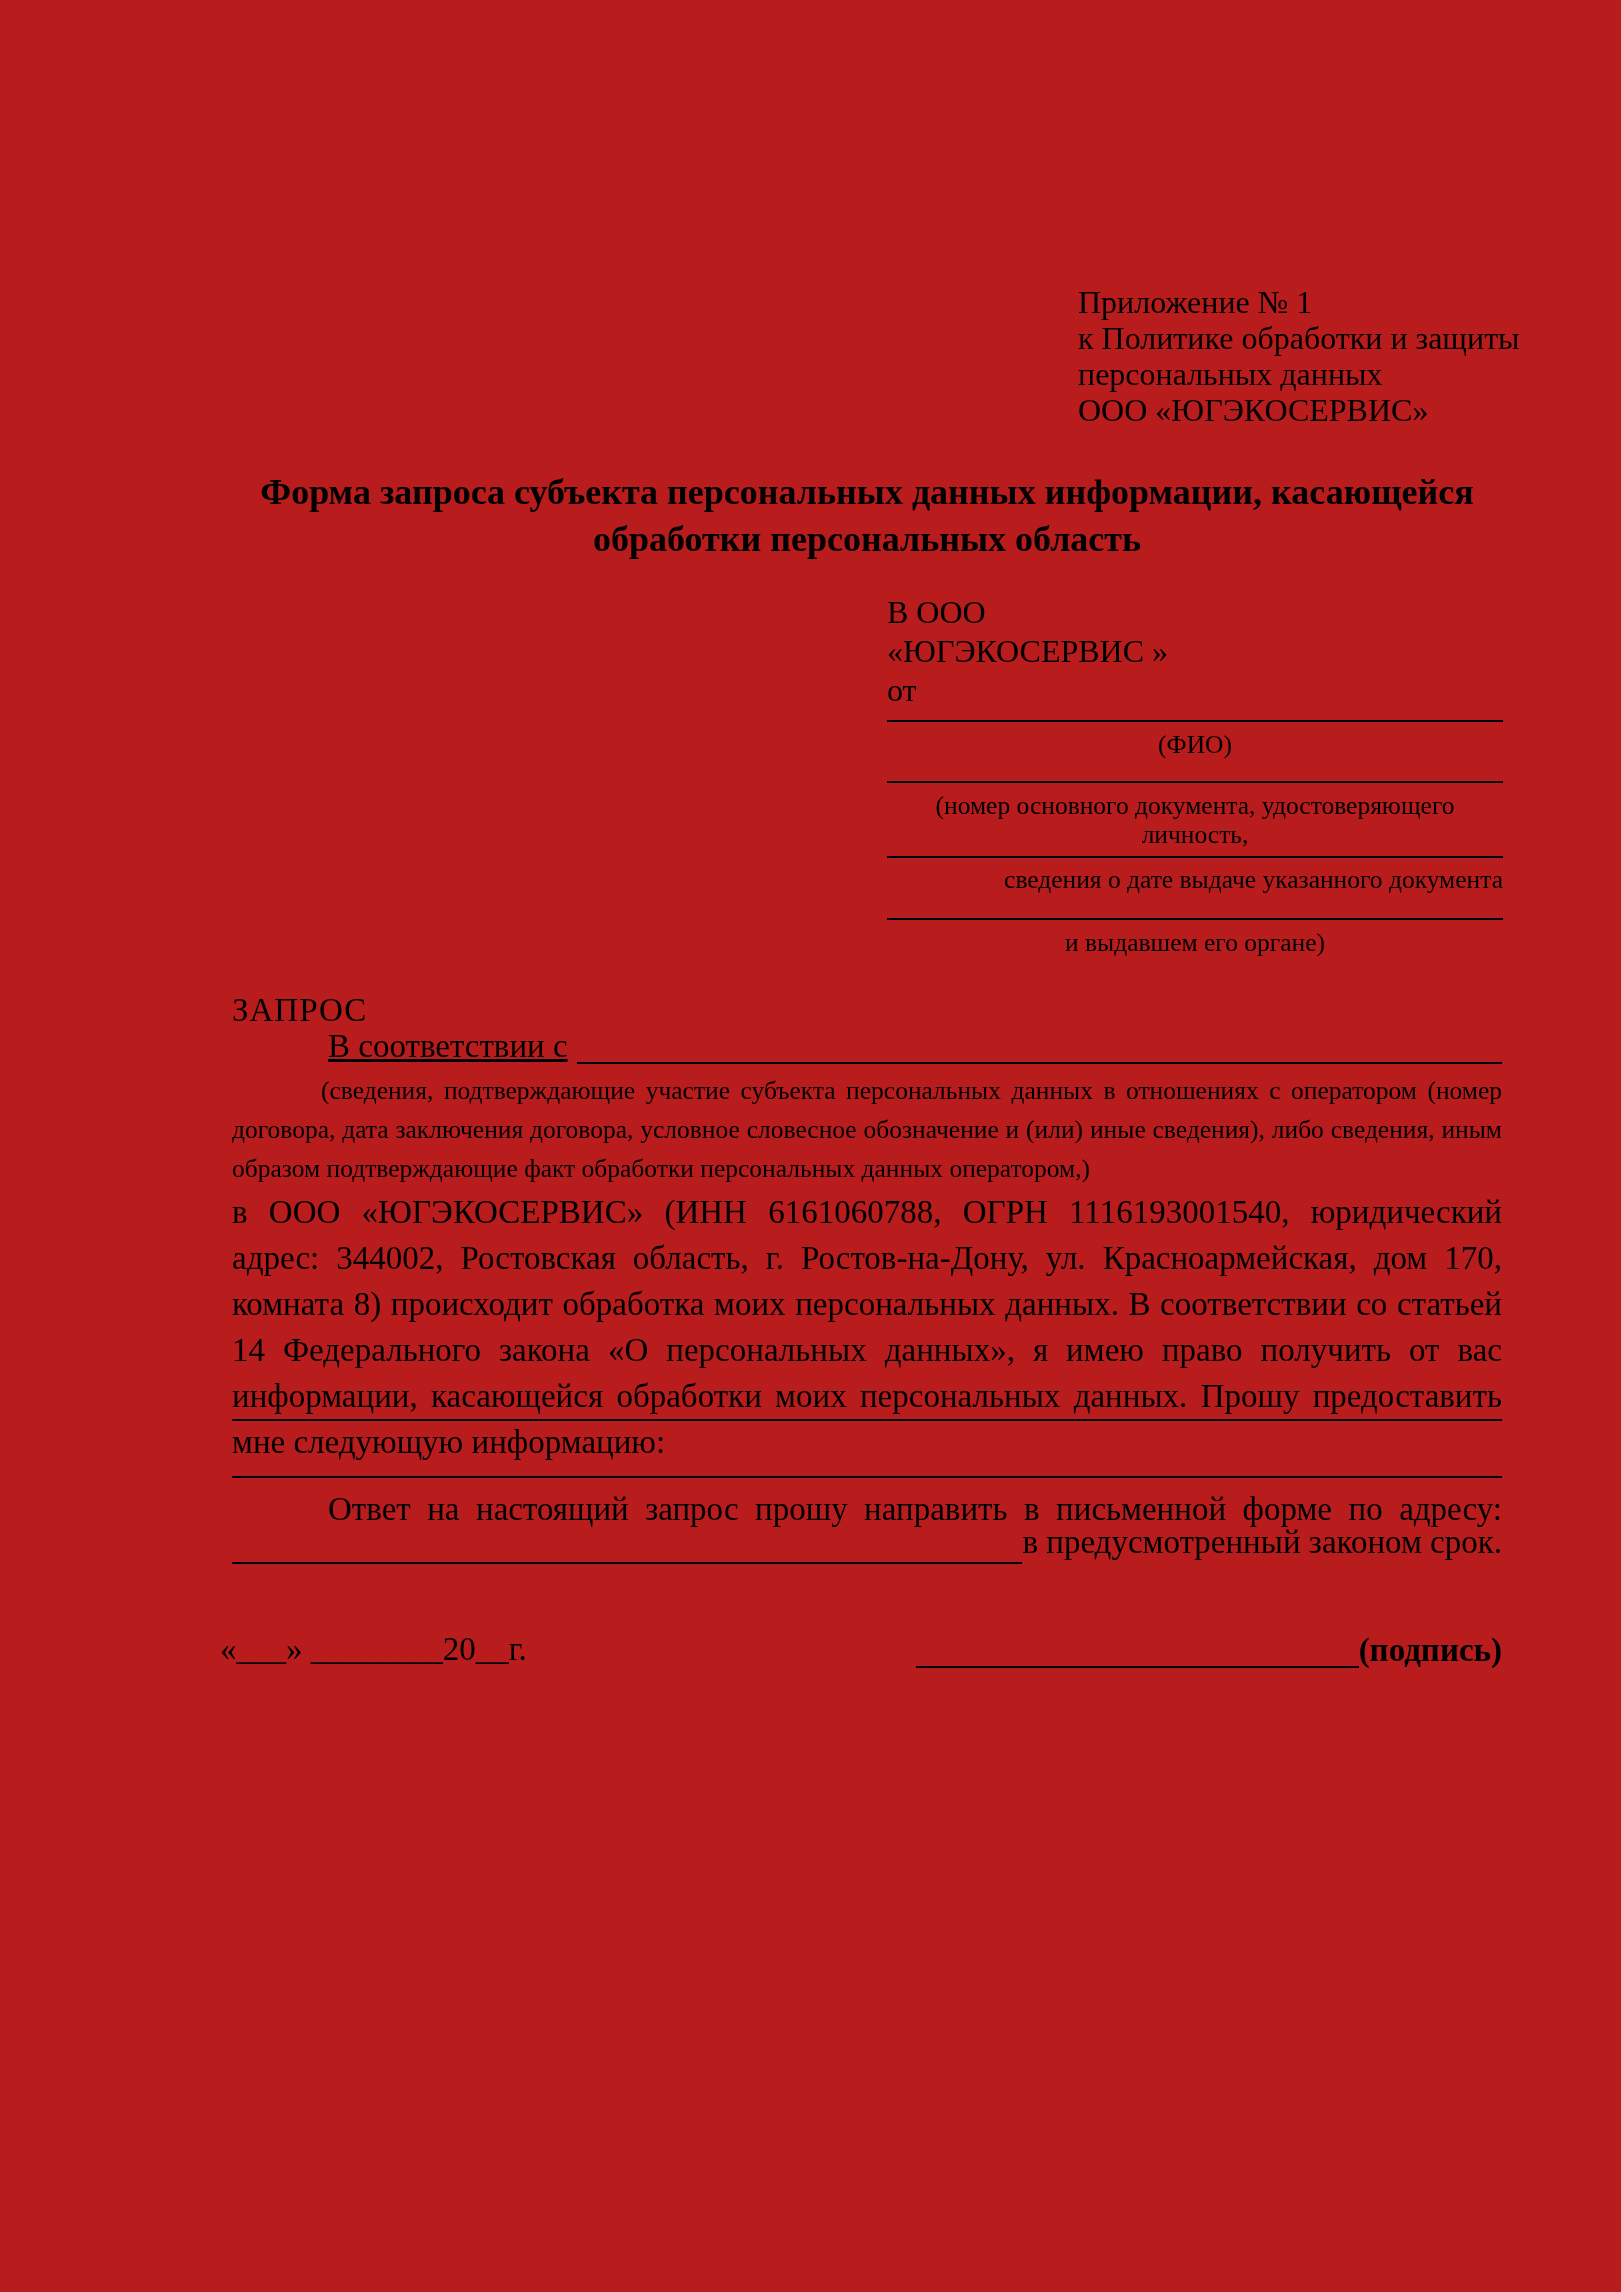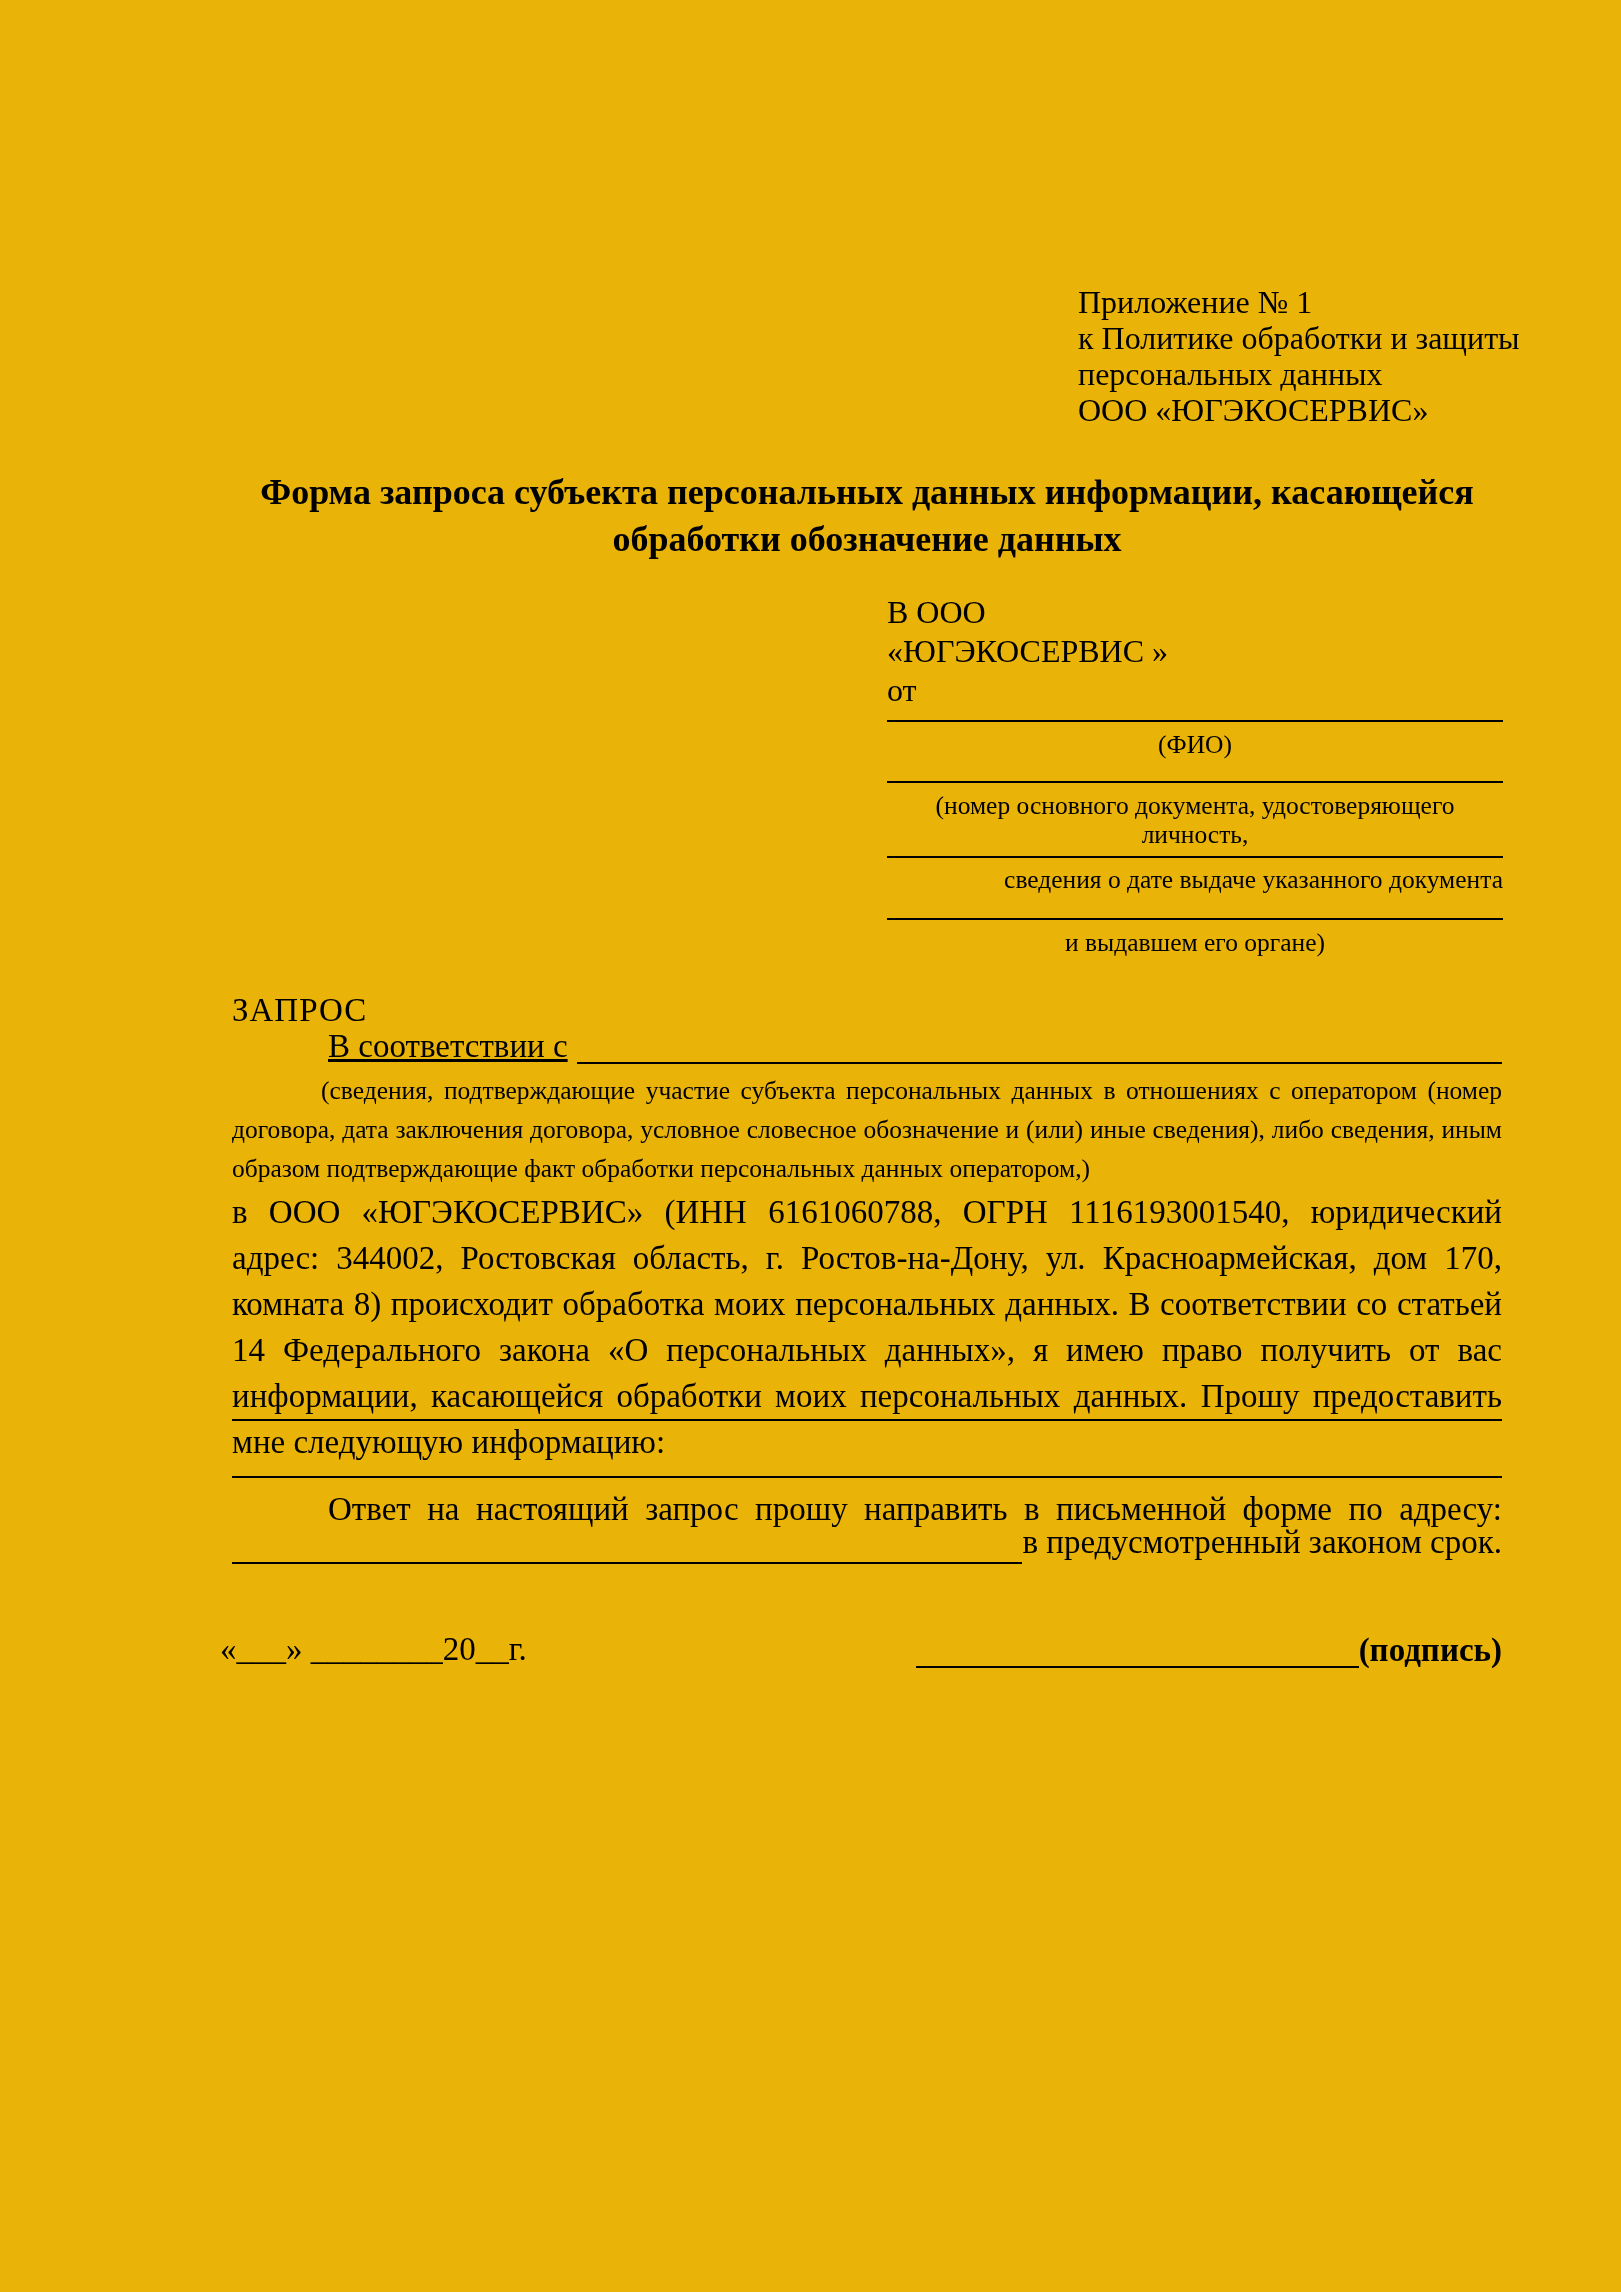--- a/index.html
+++ b/index.html
@@ -1,19 +1,19 @@
 <!DOCTYPE html>
 <html><head>
 <meta charset="utf-8">
 <style>
   html,body{margin:0;padding:0;background:#888;}
   .page{
     position:relative;
     width:1621px;height:2293px;
-    background:#eab308;
+    background:#b91c1c;
     margin:0 auto;
     font-family:"Liberation Serif","DejaVu Serif",serif;
     color:#000;
     overflow:hidden;
   }
   
   .header-block{
     position:absolute;left:1078px;top:284px;width:451px;
     font-size:32px;line-height:36px;white-space:nowrap;
   }
@@ -78,21 +78,21 @@
 
 <div class="page">
 
   <div class="header-block">
     <div>Приложение № 1</div>
     <div>к Политике обработки и защиты</div>
     <div>персональных данных</div>
     <div>ООО «ЮГЭКОСЕРВИС»</div>
   </div>
 
-  <div class="doc-title">Форма запроса субъекта персональных данных информации, касающейся обработки обозначение данных</div>
+  <div class="doc-title">Форма запроса субъекта персональных данных информации, касающейся обработки персональных область</div>
 
   <div class="addressee">
     <div class="abs" style="top:0;">В ООО</div>
     <div class="abs" style="top:39px;">«ЮГЭКОСЕРВИС »</div>
     <div class="abs" style="top:78px;">от</div>
 
     <div class="abs blank-rule" style="top:127px;"></div>
     <div class="abs cap" style="top:137px;">(ФИО)</div>
 
     <div class="abs blank-rule" style="top:188px;"></div>

